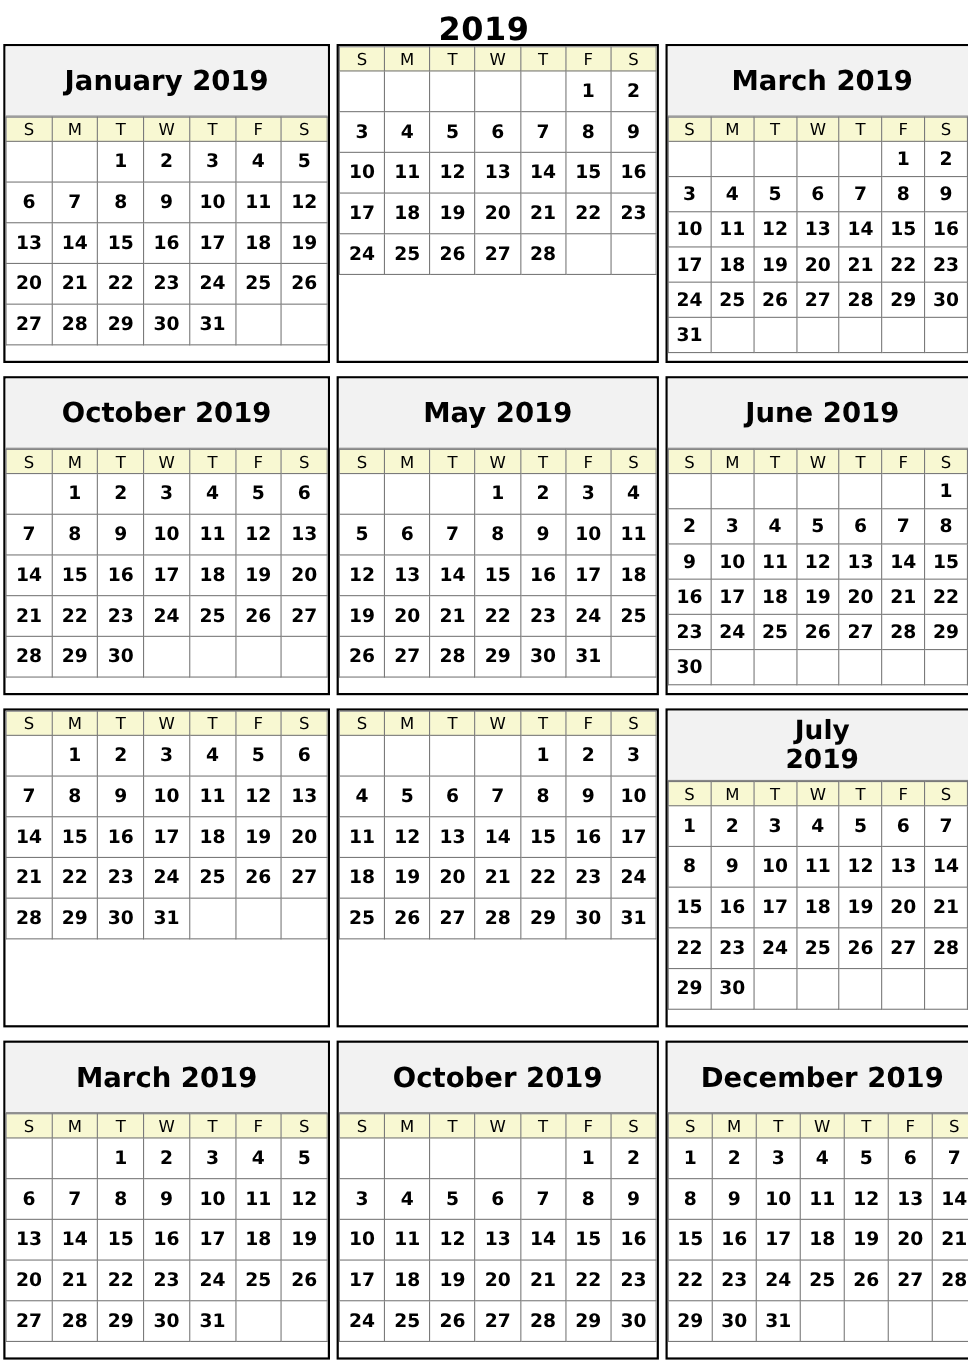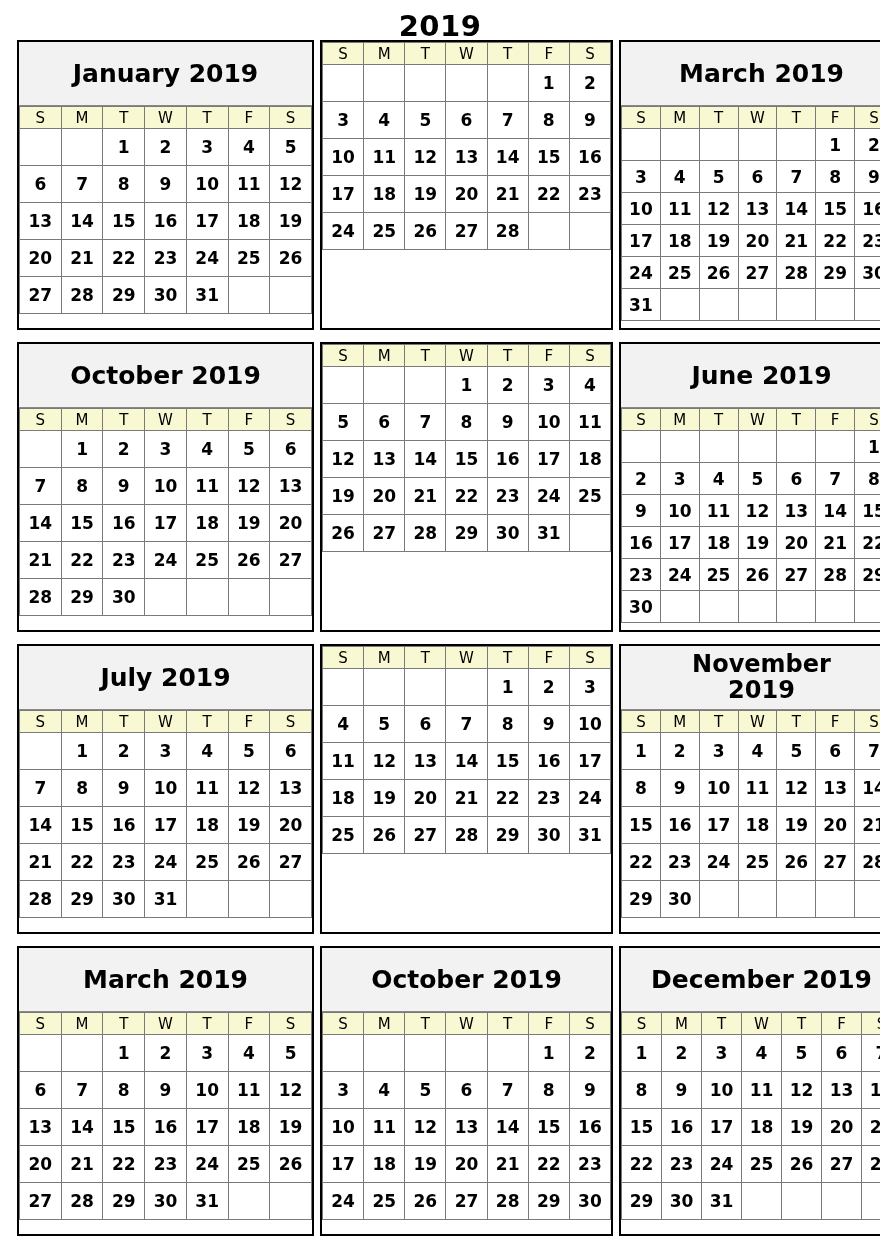--- a/index.html
+++ b/index.html
@@ -27,21 +27,21 @@
     height: 40px;
     box-sizing: border-box;
     font-family: "DejaVu Sans", sans-serif;
   }
 
   #calendar-grid {
     display: grid;
     grid-template-columns: 297px 293px 285px;
     column-gap: 6px;
     row-gap: 12px;
-    padding: 0 0 0 17px;
+    padding: 0 0 0 3px;
     box-sizing: border-box;
   }
 
   .month-panel {
     border: 2px solid #000000;
     background: #ffffff;
     box-sizing: border-box;
     height: 290px;
     display: flex;
     flex-direction: column;
@@ -384,20 +384,21 @@
               <td class="empty"></td>
               <td class="empty"></td>
               <td class="empty"></td>
               <td class="empty"></td>
             </tr>
           </tbody>
         </table>
       </div>
     </div>
     <div class="month-panel">
+      <div class="month-title">May 2019</div>
       <div class="month-body">
         <table class="cal">
           <thead>
             <tr>
               <th>S</th>
               <th>M</th>
               <th>T</th>
               <th>W</th>
               <th>T</th>
               <th>F</th>
@@ -522,21 +523,20 @@
               <td class="empty"></td>
               <td class="empty"></td>
               <td class="empty"></td>
               <td class="empty"></td>
             </tr>
           </tbody>
         </table>
       </div>
     </div>
     <div class="month-panel">
-      <div class="month-title">July 2019</div>
       <div class="month-body">
         <table class="cal">
           <thead>
             <tr>
               <th>S</th>
               <th>M</th>
               <th>T</th>
               <th>W</th>
               <th>T</th>
               <th>F</th>
@@ -653,21 +653,21 @@
               <td>30</td>
               <td>31</td>
             </tr>
           </tbody>
         </table>
       </div>
     </div>
     <div class="month-panel narrow-grid">
       <div class="month-title two-line">
         <div>
-          <div>November</div>
+          <div>July</div>
           <div>2019</div>
         </div>
       </div>
       <div class="month-body">
         <table class="cal">
           <thead>
             <tr>
               <th>S</th>
               <th>M</th>
               <th>T</th>

